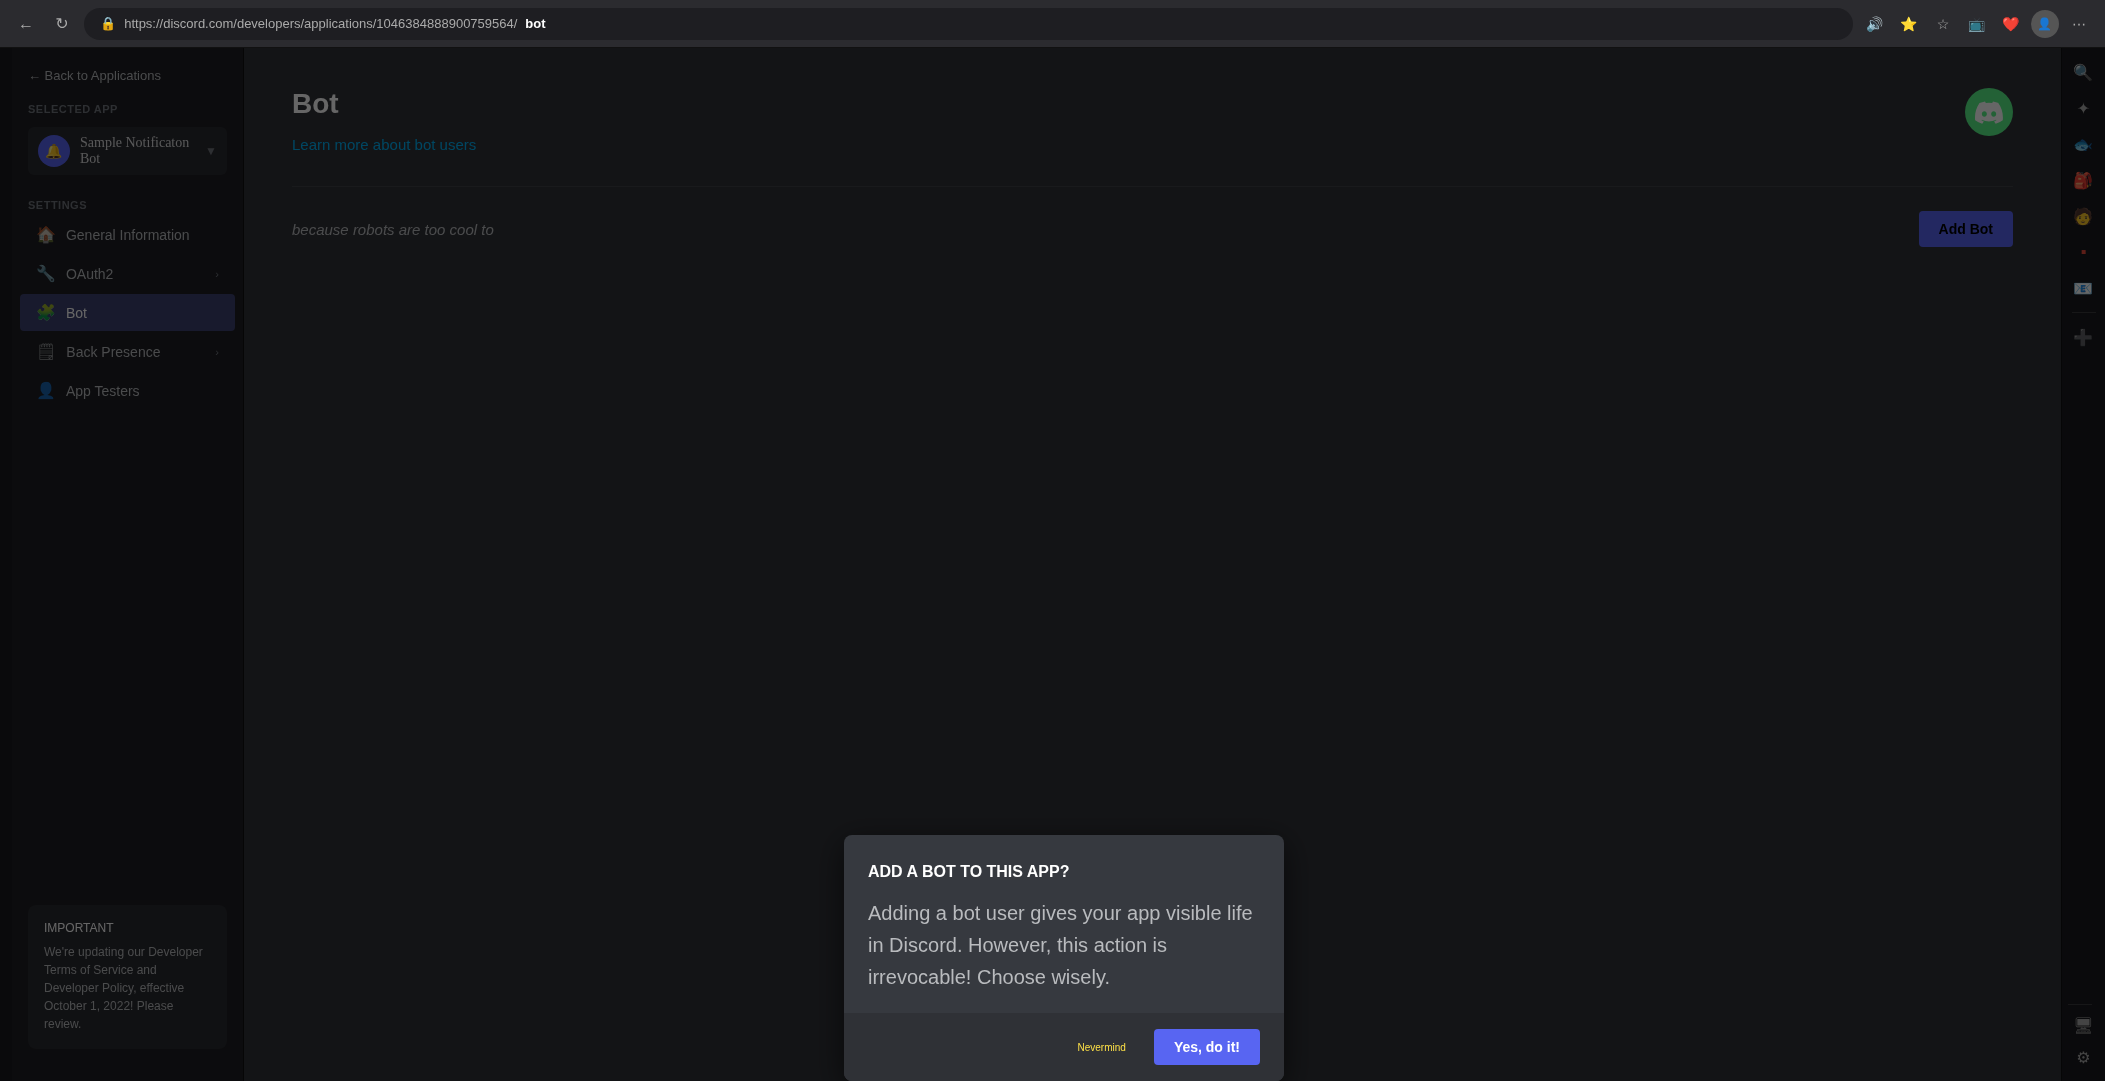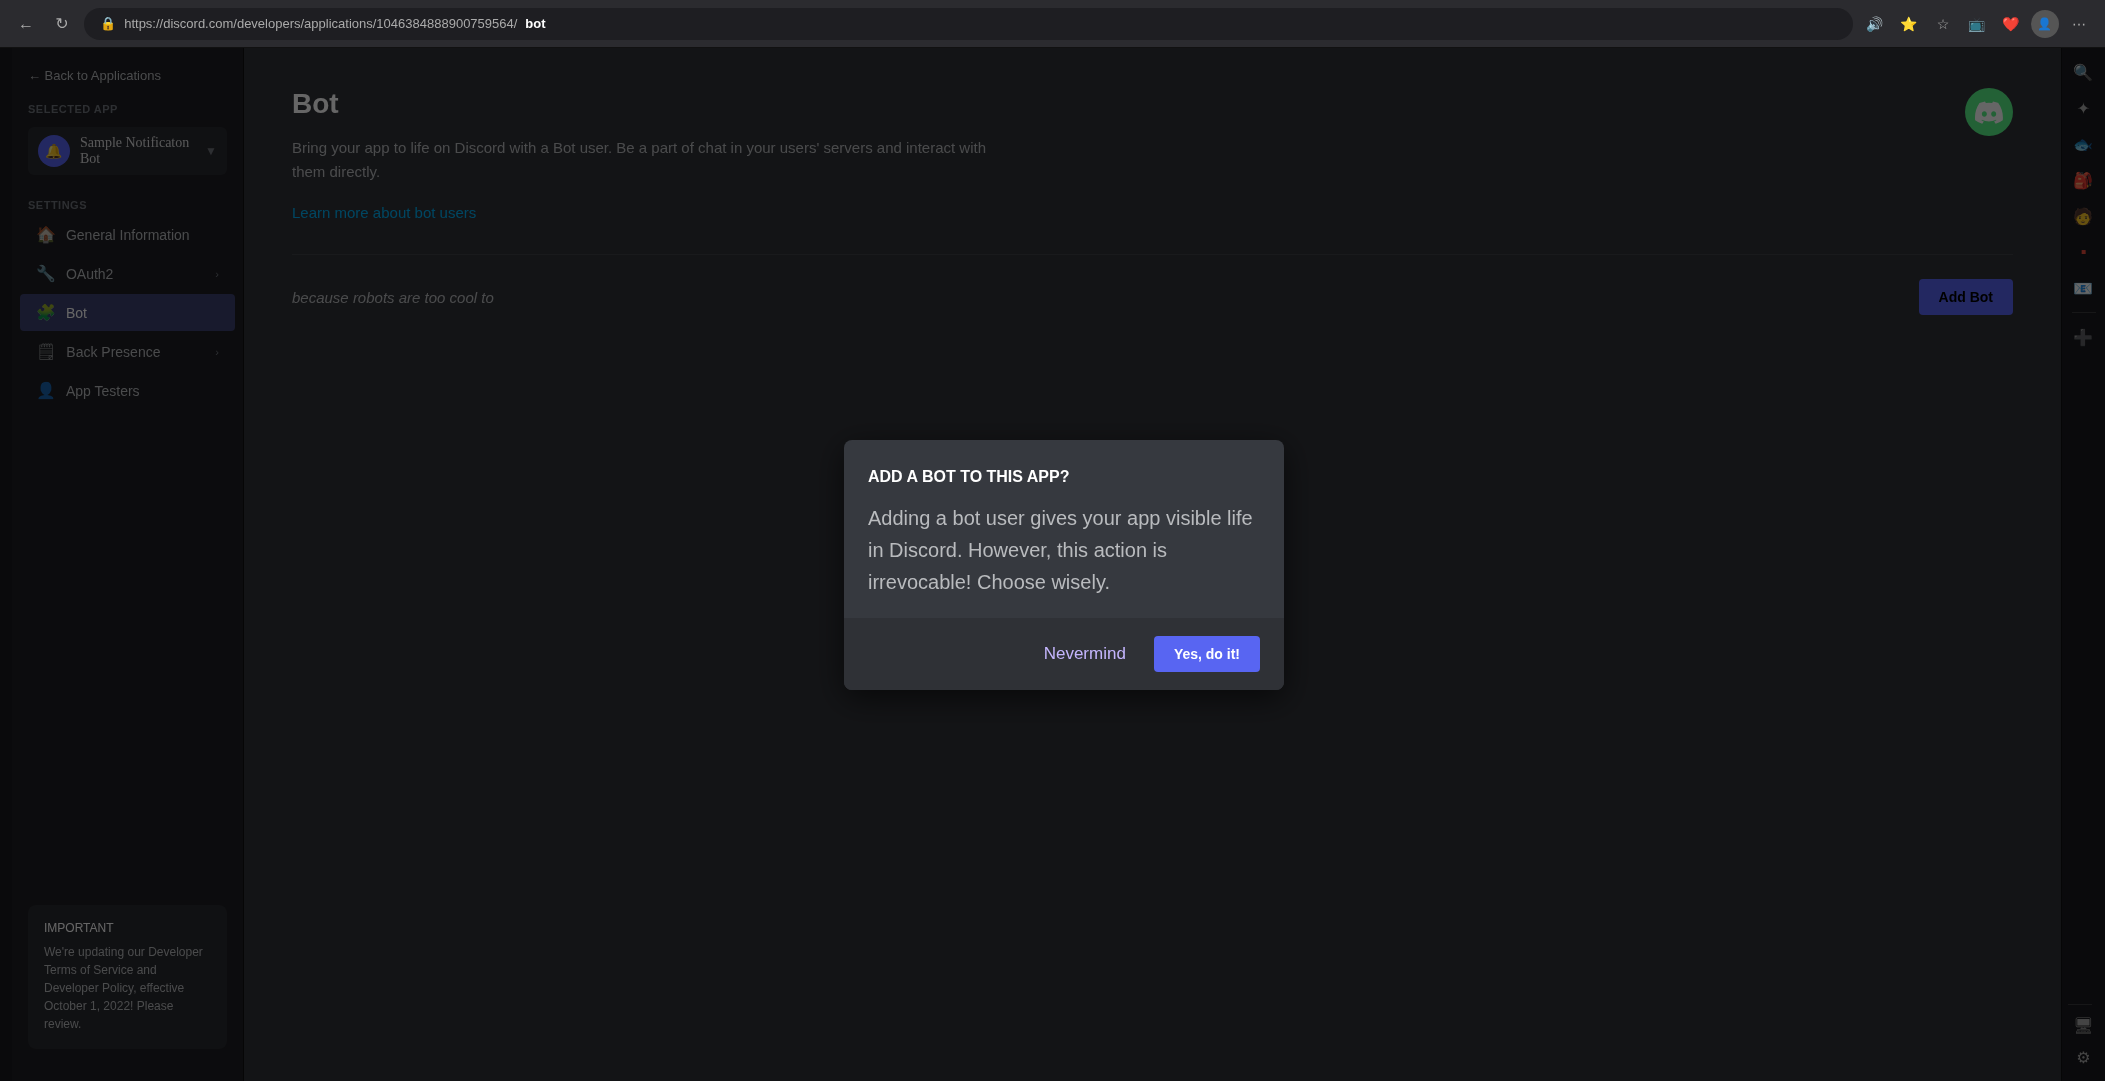--- a/index.html
+++ b/index.html
@@ -246,21 +246,21 @@
 
     
     .modal-overlay {
       position: fixed;
       top: 48px;
       left: 0;
       right: 0;
       bottom: 0;
       background: rgba(0,0,0,0.6);
       display: flex;
-      align-items: center;
+      align-items: flex-end;
       justify-content: center;
       z-index: 100;
       padding-left: 23px;
     }
     .modal {
       background: #36393f;
       border-radius: 8px;
       width: 440px;
       overflow: hidden;
       box-shadow: 0 8px 32px rgba(0,0,0,0.6);
@@ -284,22 +284,22 @@
       background: #2f3136;
       padding: 16px 24px;
       display: flex;
       align-items: center;
       justify-content: flex-end;
       gap: 12px;
     }
     .modal-nevermind {
       background: transparent;
       border: none;
-      color: #c4b5fd;
-      font-size: 17px;
+      color: #fde047;
+      font-size: 10px;
       font-weight: 500;
       cursor: pointer;
       padding: 10px 16px;
       border-radius: 4px;
     }
     .modal-confirm {
       background: #5865f2;
       color: #fff;
       border: none;
       border-radius: 4px;
@@ -412,21 +412,20 @@
   <div class="main-content">
     <div class="discord-logo-area">
       <div class="discord-logo-circle">
         <svg width="28" height="28" viewBox="0 0 71 55" fill="none" xmlns="http://www.w3.org/2000/svg">
           <path d="M60.1 4.9A58.6 58.6 0 0 0 45.7.7a.22.22 0 0 0-.23.11 40.8 40.8 0 0 0-1.8 3.7 54.1 54.1 0 0 0-16.3 0 37.3 37.3 0 0 0-1.83-3.7.23.23 0 0 0-.23-.11A58.4 58.4 0 0 0 11.5 4.9a.21.21 0 0 0-.1.08C1.6 19.7-1 34.1.3 48.3a.24.24 0 0 0 .09.17 58.9 58.9 0 0 0 17.7 9 .23.23 0 0 0 .25-.08 42 42 0 0 0 3.6-5.9.22.22 0 0 0-.12-.31 38.8 38.8 0 0 1-5.5-2.6.23.23 0 0 1-.02-.37c.37-.28.74-.57 1.09-.86a.22.22 0 0 1 .23-.03c11.6 5.3 24.1 5.3 35.5 0a.22.22 0 0 1 .23.03c.36.29.72.58 1.1.86a.23.23 0 0 1-.02.37 36.1 36.1 0 0 1-5.5 2.6.22.22 0 0 0-.12.31 47.2 47.2 0 0 0 3.6 5.9c.06.09.17.13.27.09a58.7 58.7 0 0 0 17.7-9 .23.23 0 0 0 .09-.17c1.6-16.5-2.7-30.8-11.4-43.5a.18.18 0 0 0-.1-.08ZM23.7 39.8c-3.5 0-6.4-3.2-6.4-7.2s2.8-7.2 6.4-7.2c3.6 0 6.5 3.3 6.4 7.2 0 4-2.8 7.2-6.4 7.2Zm23.7 0c-3.5 0-6.4-3.2-6.4-7.2s2.8-7.2 6.4-7.2c3.6 0 6.5 3.3 6.4 7.2 0 4-2.8 7.2-6.4 7.2Z" fill="white"></path>
         </svg>
       </div>
     </div>
 
     <h1 class="page-header-title">Bot</h1>
-    <p class="page-description">Bring your app to life on Discord with a Bot user. Be a part of chat in your users' servers and interact with them directly.</p>
     <a class="learn-more-link" href="#">Learn more about bot users</a>
 
     <div class="add-bot-section">
       <span class="add-bot-text">because robots are too cool to</span>
       <button class="add-bot-btn">Add Bot</button>
     </div>
   </div>
 
   <div class="extension-bar">
     <div class="ext-icon active">🔍</div>

